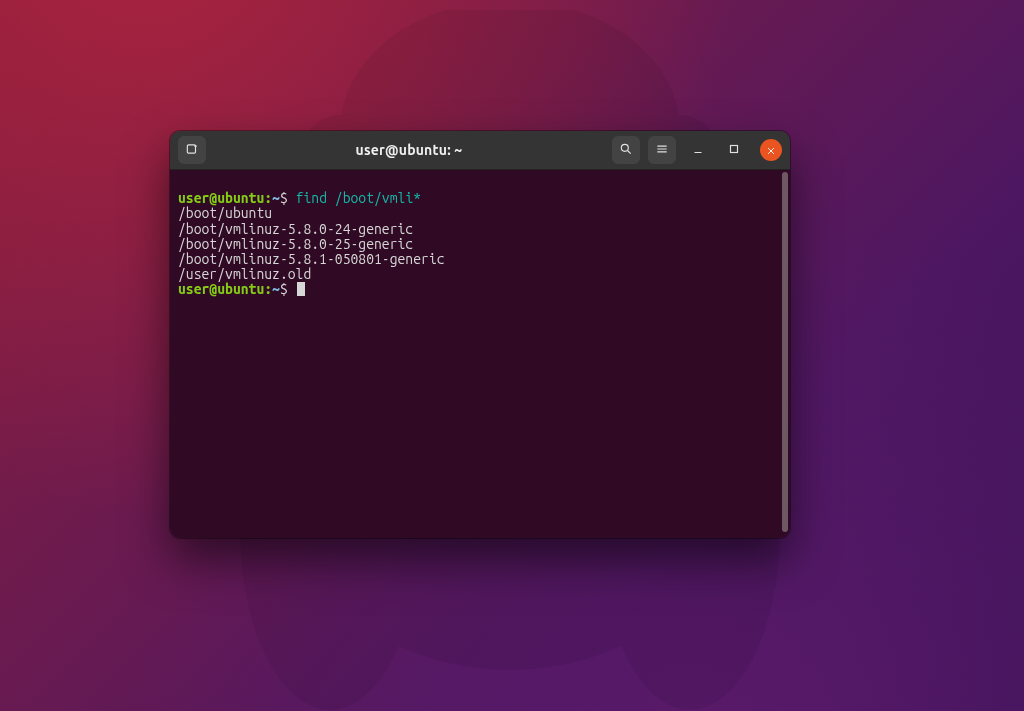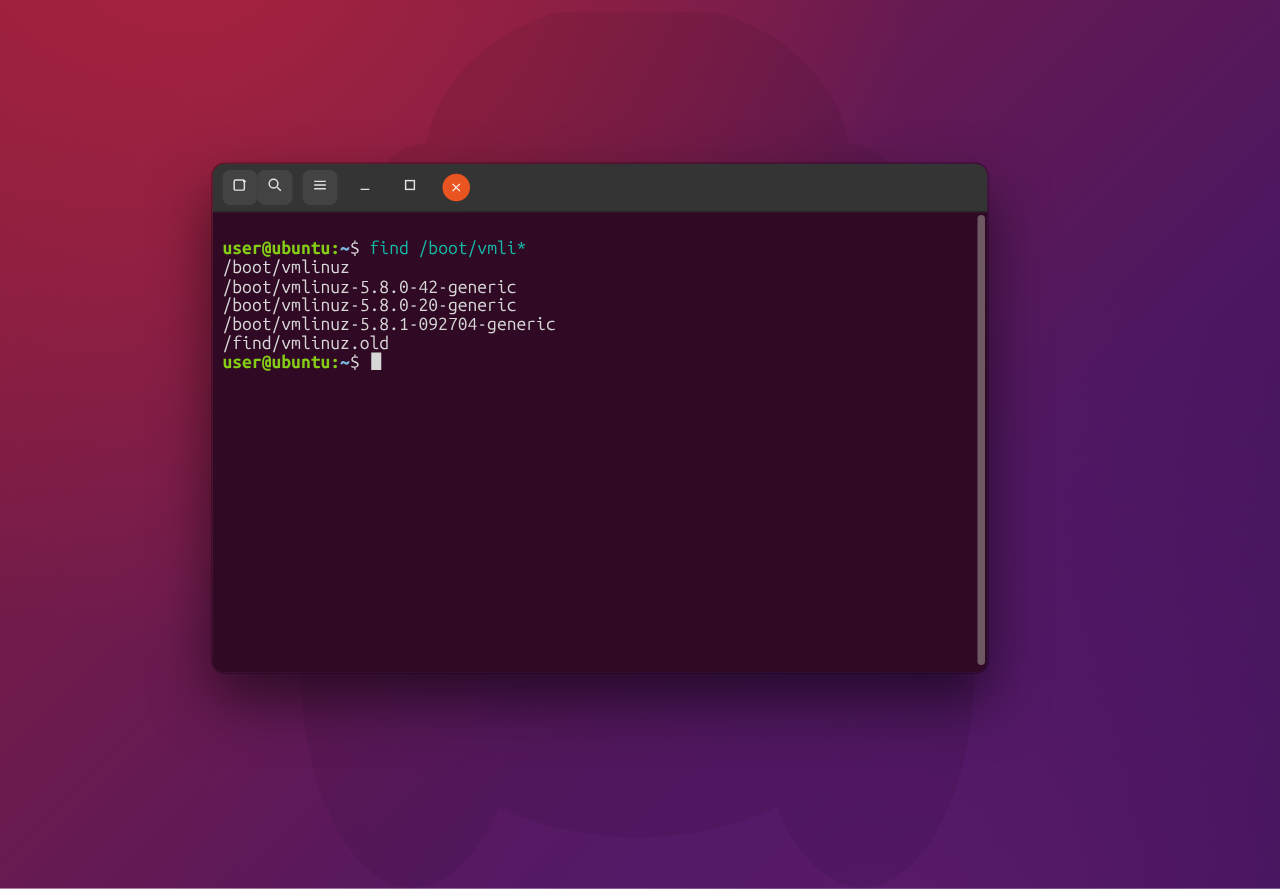--- a/index.html
+++ b/index.html
@@ -157,20 +157,21 @@
           <span>
             <svg viewBox="0 0 24 24">
                 <rect x="4" y="5" width="14" height="14" rx="2"></rect>
                 <line x1="18" y1="9" x2="18" y2="5"></line>
                 <line x1="16" y1="7" x2="20" y2="7"></line>
               </svg>
           </span>
         </div>
       </div>
 
+      <div class="tb-title">user@ubuntu: ~</div>
 
       <div class="tb-right">
         <div class="tb-btn">
           <span>
             <svg viewBox="0 0 24 24">
                 <circle cx="10" cy="10" r="6"></circle>
                 <line x1="15" y1="15" x2="20" y2="20"></line>
               </svg>
           </span>
         </div>
@@ -203,23 +204,23 @@
                 <line x1="5" y1="5" x2="19" y2="19"></line>
                 <line x1="19" y1="5" x2="5" y2="19"></line>
               </svg>
           </span>
         </div>
       </div>
     </div>
 
     <div class="term">
 <span class="prompt-user">user@ubuntu</span><span class="prompt-user">:</span><span class="prompt-path">~</span><span class="prompt-dollar">$</span> <span class="cmd">find /boot/vmli*</span>
-<span class="out">/boot/vmlinuz</span>
-<span class="out">/boot/vmlinuz-5.8.0-42-generic</span>
-<span class="out">/boot/vmlinuz-5.8.0-20-generic</span>
-<span class="out">/boot/vmlinuz-5.8.1-092704-generic</span>
-<span class="out">/find/vmlinuz.old</span>
+<span class="out">/boot/ubuntu</span>
+<span class="out">/boot/vmlinuz-5.8.0-24-generic</span>
+<span class="out">/boot/vmlinuz-5.8.0-25-generic</span>
+<span class="out">/boot/vmlinuz-5.8.1-050801-generic</span>
+<span class="out">/user/vmlinuz.old</span>
 <span class="prompt-user">user@ubuntu</span><span class="prompt-user">:</span><span class="prompt-path">~</span><span class="prompt-dollar">$</span> <span class="cursor"></span>
       <div class="scrollbar"></div>
     </div>
 
   </div>
 </div>
 
 </body></html>

